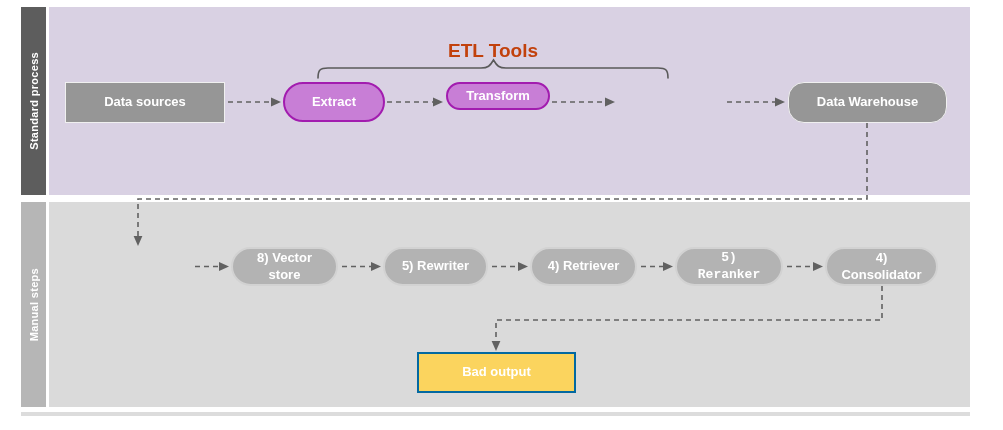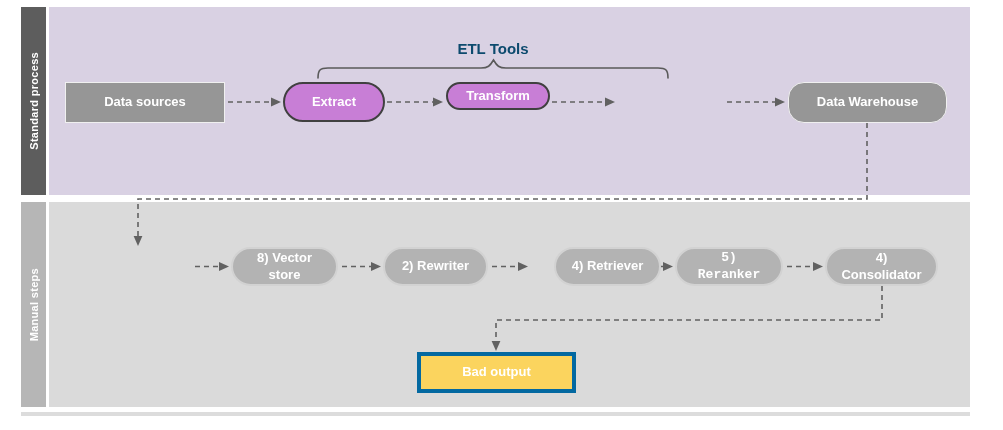--- a/index.html
+++ b/index.html
@@ -19,41 +19,41 @@
   #lane1-body{position:absolute;left:49px;top:7px;width:921px;height:188px;background:var(--lane1_bg,#d9d1e3);}
   #lane2-bar{left:21px;top:202px;width:25px;height:205px;background:var(--lane2_bar,#b6b6b6);}
   #lane2-body{position:absolute;left:49px;top:202px;width:921px;height:205px;background:var(--lane2_bg,#dadada);}
   #lane3-strip{position:absolute;left:21px;top:412px;width:949px;height:4px;background:var(--lane3_strip,#dcdcdc);}
   
   .node{
     position:absolute;display:flex;align-items:center;justify-content:center;text-align:center;
     color:#ffffff;font-weight:bold;font-size:13px;line-height:1.25;box-sizing:border-box;
   }
   .rect-gray{background:var(--box_gray,#969696);border:1px solid #f0f0f0;}
-  .pill-pink{background:var(--pill_pink,#c87ed6);border:2px solid #404040;border-radius:21px;}
+  .pill-pink{background:var(--pill_pink,#c87ed6);border:2px solid #a21caf;border-radius:21px;}
   .pill-gray{background:var(--step_gray,#b3b3b3);border:2px solid #d2d2d2;border-radius:21px;padding:0 10px;}
-  .rect-yellow{background:var(--bad_yellow,#fbd45e);border:4px solid #0369a1;}
+  .rect-yellow{background:var(--bad_yellow,#fbd45e);border:2px solid #0369a1;}
   
   #n-datasources{left:65px;top:82px;width:160px;height:41px;}
   #n-extract{left:283px;top:82px;width:102px;height:40px;}
   #n-transform{left:446px;top:82px;width:104px;height:28px;}
   #n-load{left:618px;top:82px;width:107px;height:40px;}
   #n-warehouse{left:788px;top:82px;width:159px;height:41px;border-radius:16px;}
   
   #n-chunker{left:84px;top:247px;width:107px;height:39px;}
   #n-vector{left:231px;top:247px;width:107px;height:39px;}
   #n-rewriter{left:383px;top:247px;width:105px;height:39px;}
-  #n-retriever{left:554px;top:247px;width:107px;height:39px;}
+  #n-retriever{left:530px;top:247px;width:107px;height:39px;}
   #n-reranker{left:675px;top:247px;width:108px;height:39px;font-family:Liberation Mono, monospace;}
   #n-consolidator{left:825px;top:247px;width:113px;height:39px;}
   #n-badoutput{left:417px;top:352px;width:159px;height:41px;}
   
   #etl-label{
     position:absolute;left:433px;top:40px;width:120px;text-align:center;
-    color:#0c4a6e;font-weight:bold;font-size:15px;
+    color:#c2410c;font-weight:bold;font-size:19px;
   }
   
   #wires{position:absolute;left:0;top:0;width:1003px;height:430px;pointer-events:none;}
   .wire{fill:none;stroke:var(--connector,#616161);stroke-width:1.6;stroke-dasharray:5 4;}
   .head{fill:var(--connector,#616161);stroke:none;}
   .brace{fill:none;stroke:#5a5a5a;stroke-width:1.6;stroke-linecap:round;}
 </style>
 </head>
 <body>
 
@@ -102,19 +102,19 @@
   </svg>
 
   <div id="etl-label">ETL Tools</div>
 
   <div id="n-datasources" class="node rect-gray">Data sources</div>
   <div id="n-extract" class="node pill-pink">Extract</div>
   <div id="n-transform" class="node pill-pink">Transform</div>
   <div id="n-warehouse" class="node rect-gray">Data Warehouse</div>
 
   <div id="n-vector" class="node pill-gray">8) Vector store</div>
-  <div id="n-rewriter" class="node pill-gray">2) Rewriter</div>
+  <div id="n-rewriter" class="node pill-gray">5) Rewriter</div>
   <div id="n-retriever" class="node pill-gray">4) Retriever</div>
   <div id="n-reranker" class="node pill-gray">5) Reranker</div>
   <div id="n-consolidator" class="node pill-gray">4) Consolidator</div>
   <div id="n-badoutput" class="node rect-yellow">Bad output</div>
 
 </div>
 
 </body></html>

